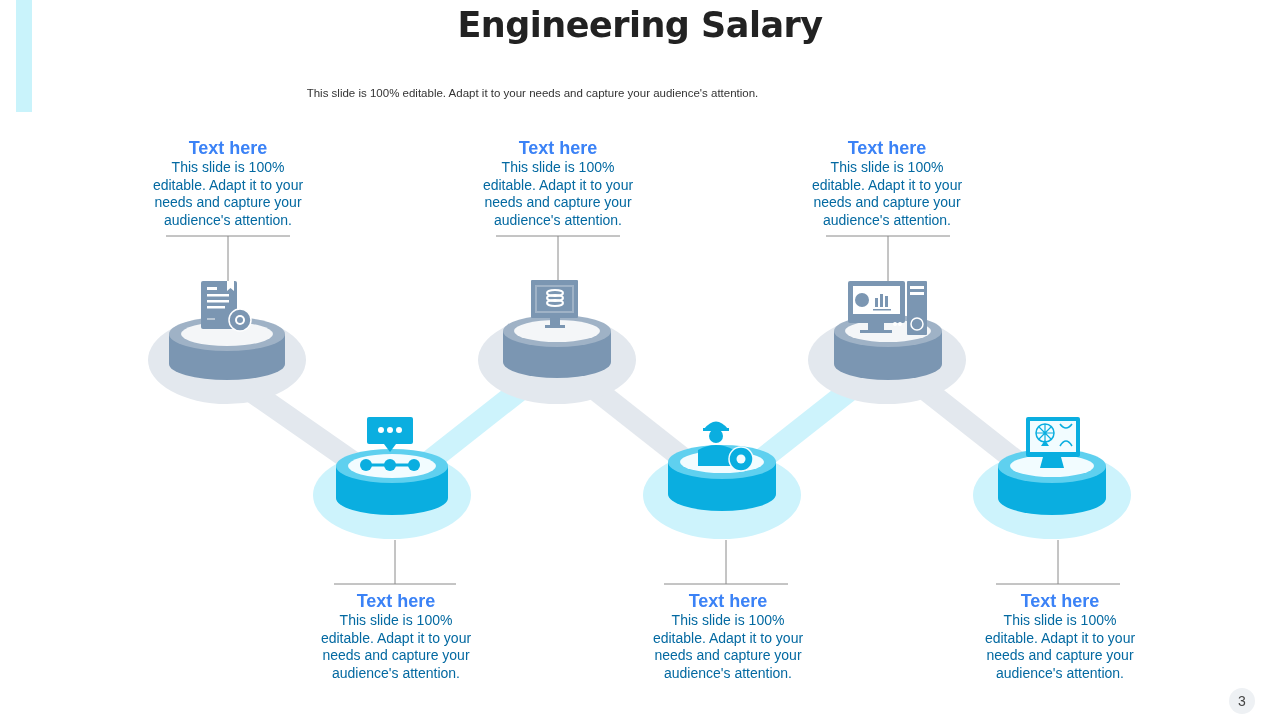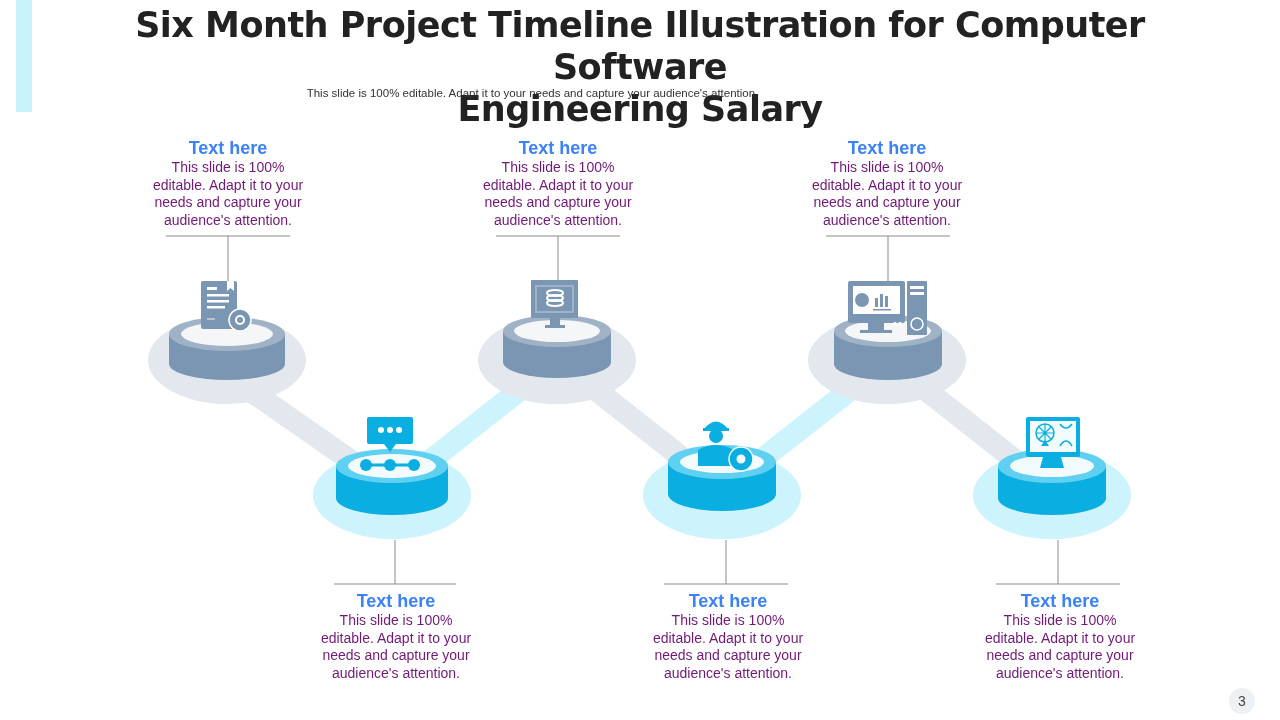--- a/index.html
+++ b/index.html
@@ -4,30 +4,29 @@
 <style>
   * { margin:0; padding:0; box-sizing:border-box; }
   html, body { width:1280px; height:720px; background:#ffffff; overflow:hidden; }
   body { position:relative; font-family:"Liberation Sans", sans-serif; color:#404040; }
   .accent-bar { position:absolute; left:16px; top:0; width:16px; height:112px; background:#c9f3fb; }
   .title { position:absolute; left:60px; top:4px; width:1160px; text-align:center; font-family:"DejaVu Sans", sans-serif; font-weight:bold; font-size:35px; line-height:42px; color:#222222; letter-spacing:-0.5px; }
   .subtitle { position:absolute; left:0; top:87px; width:1065px; text-align:center; font-size:11.5px; color:#333333; }
   .diagram { position:absolute; left:0; top:0; width:1280px; height:720px; }
   .text-block { position:absolute; width:180px; text-align:center; }
   .text-block .heading { font-weight:bold; font-size:18px; line-height:22px; color:#3b82f6; }
-  .text-block .body { font-size:14px; line-height:17.7px; color:#701a75; }
+  .text-block .body { font-size:14px; line-height:17.7px; color:#0369a1; }
   .page-number { position:absolute; left:1229px; top:688px; width:26px; height:26px; border-radius:50%; background:#eef1f4; text-align:center; line-height:26px; font-size:14px; color:#444; }
 </style>
 </head>
 <body>
 
 <div class="accent-bar"></div>
 
 <div class="title">
-  <div>Six Month Project Timeline Illustration for Computer Software</div>
   <div>Engineering Salary</div>
 </div>
 <div class="subtitle">This slide is 100% editable. Adapt it to your needs and capture your audience's attention.</div>
 
 <svg class="diagram" width="1280" height="720" viewBox="0 0 1280 720">
 
   <g>
     <line x1="228" y1="375" x2="393" y2="490" stroke="#e3e8ee" stroke-width="22"></line>
     <line x1="393" y1="490" x2="558" y2="360" stroke="#cdf3fc" stroke-width="22"></line>
     <line x1="558" y1="360" x2="723" y2="490" stroke="#e3e8ee" stroke-width="22"></line>

